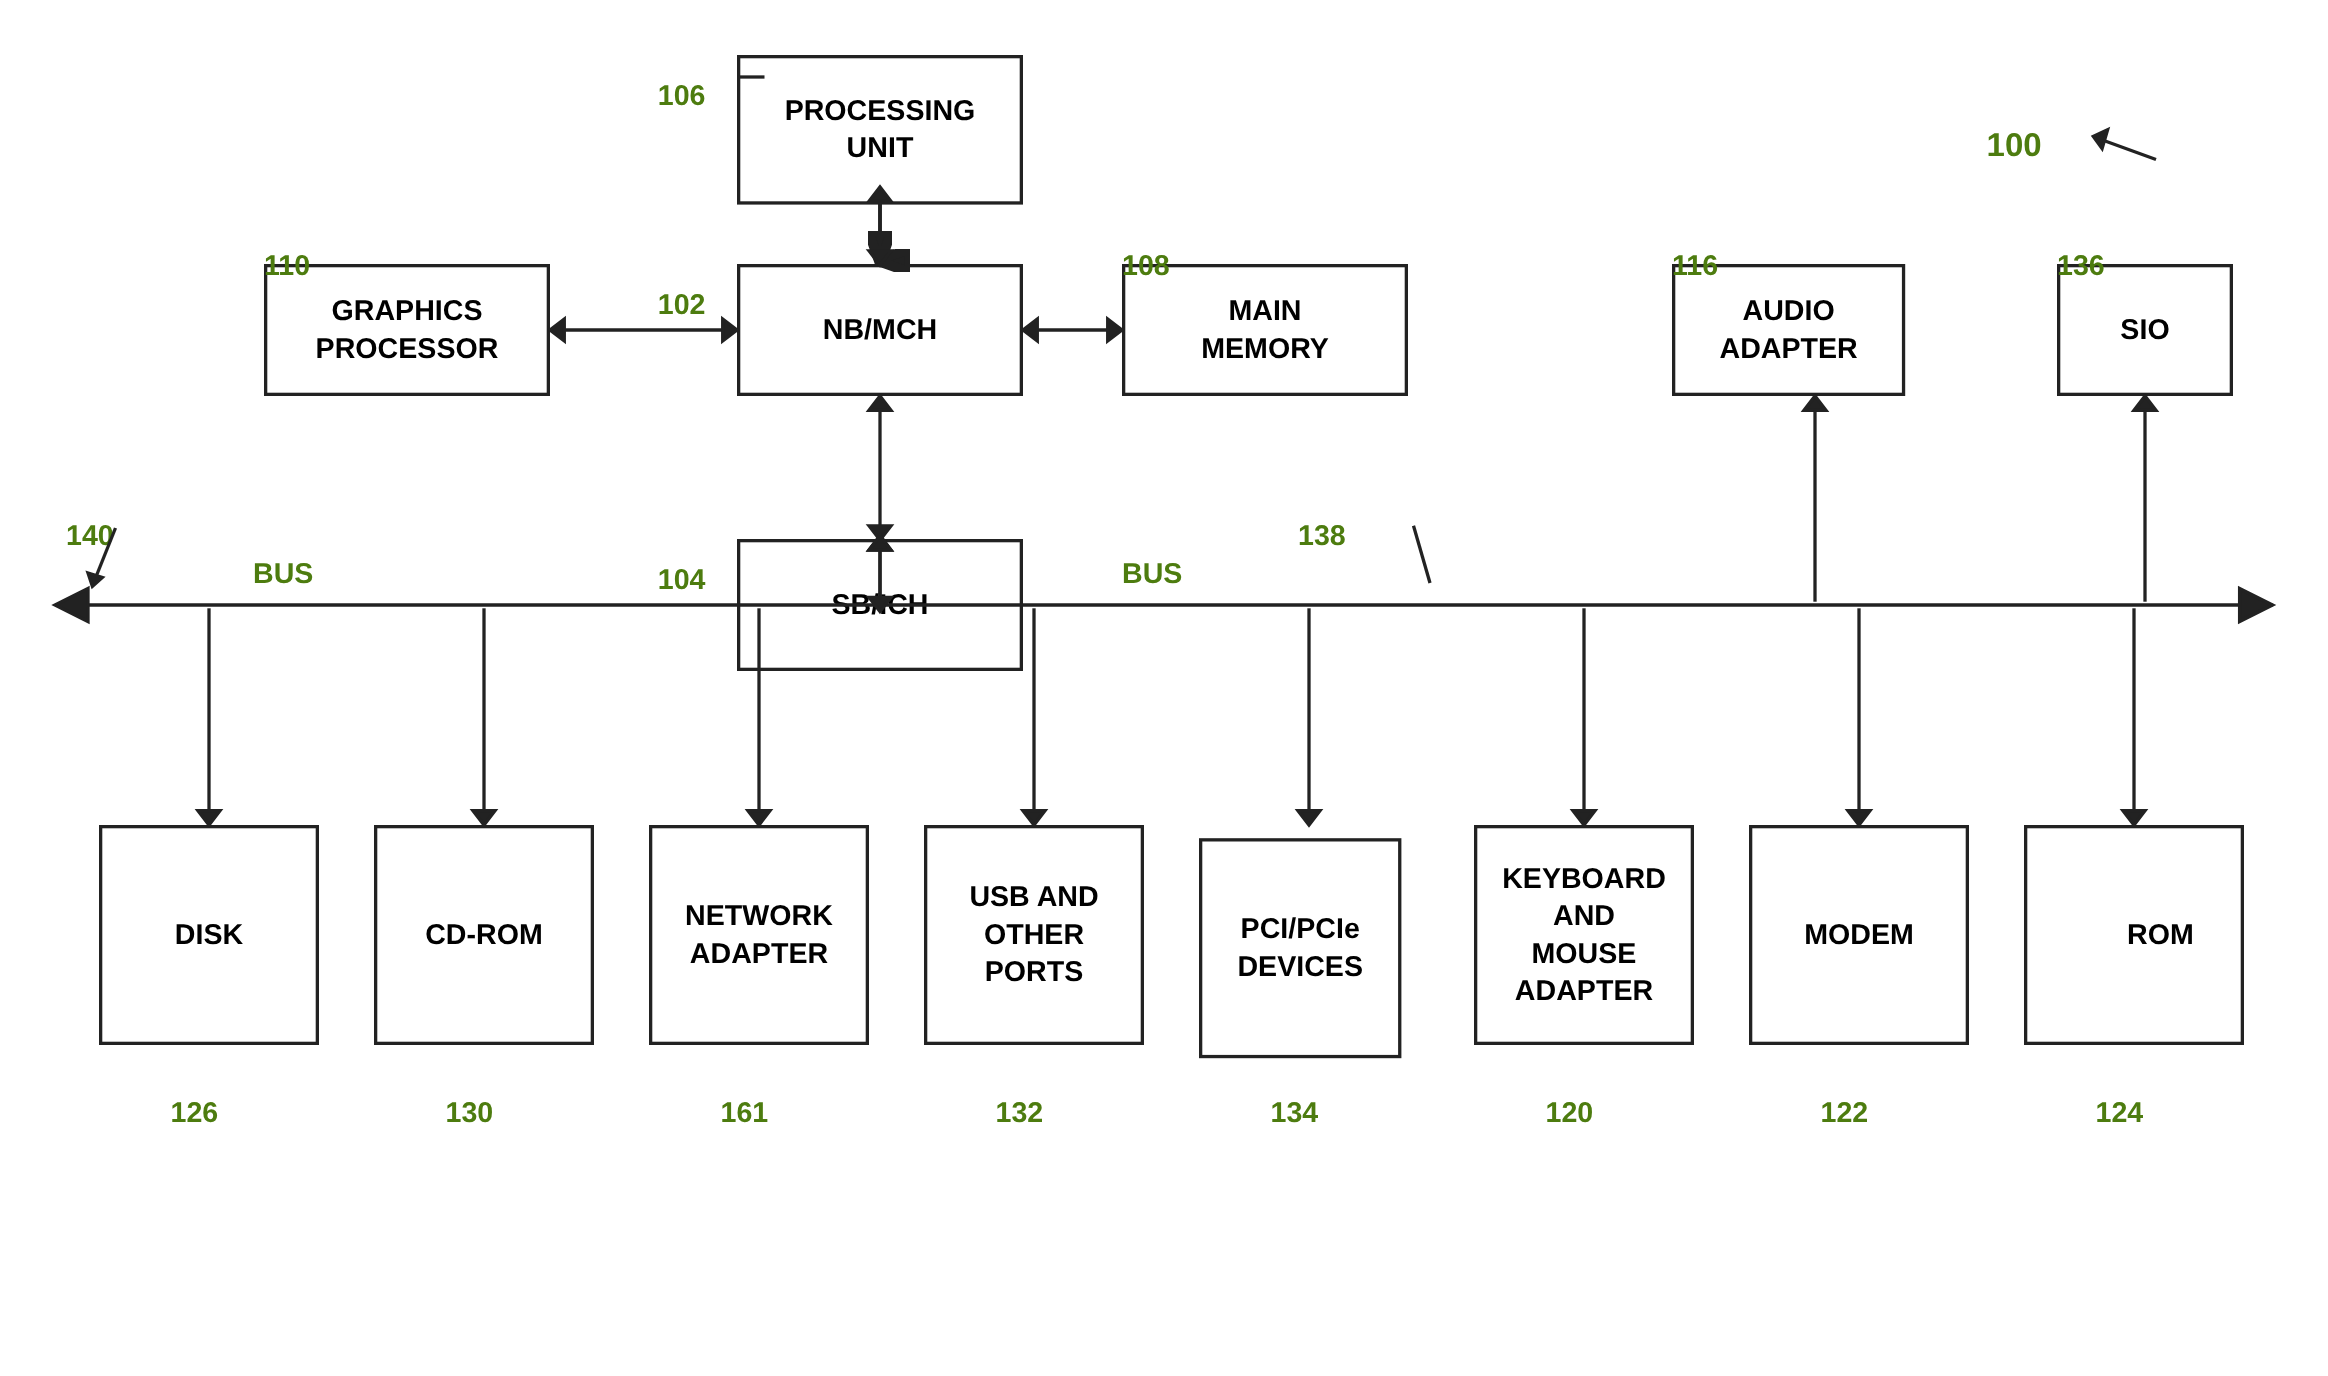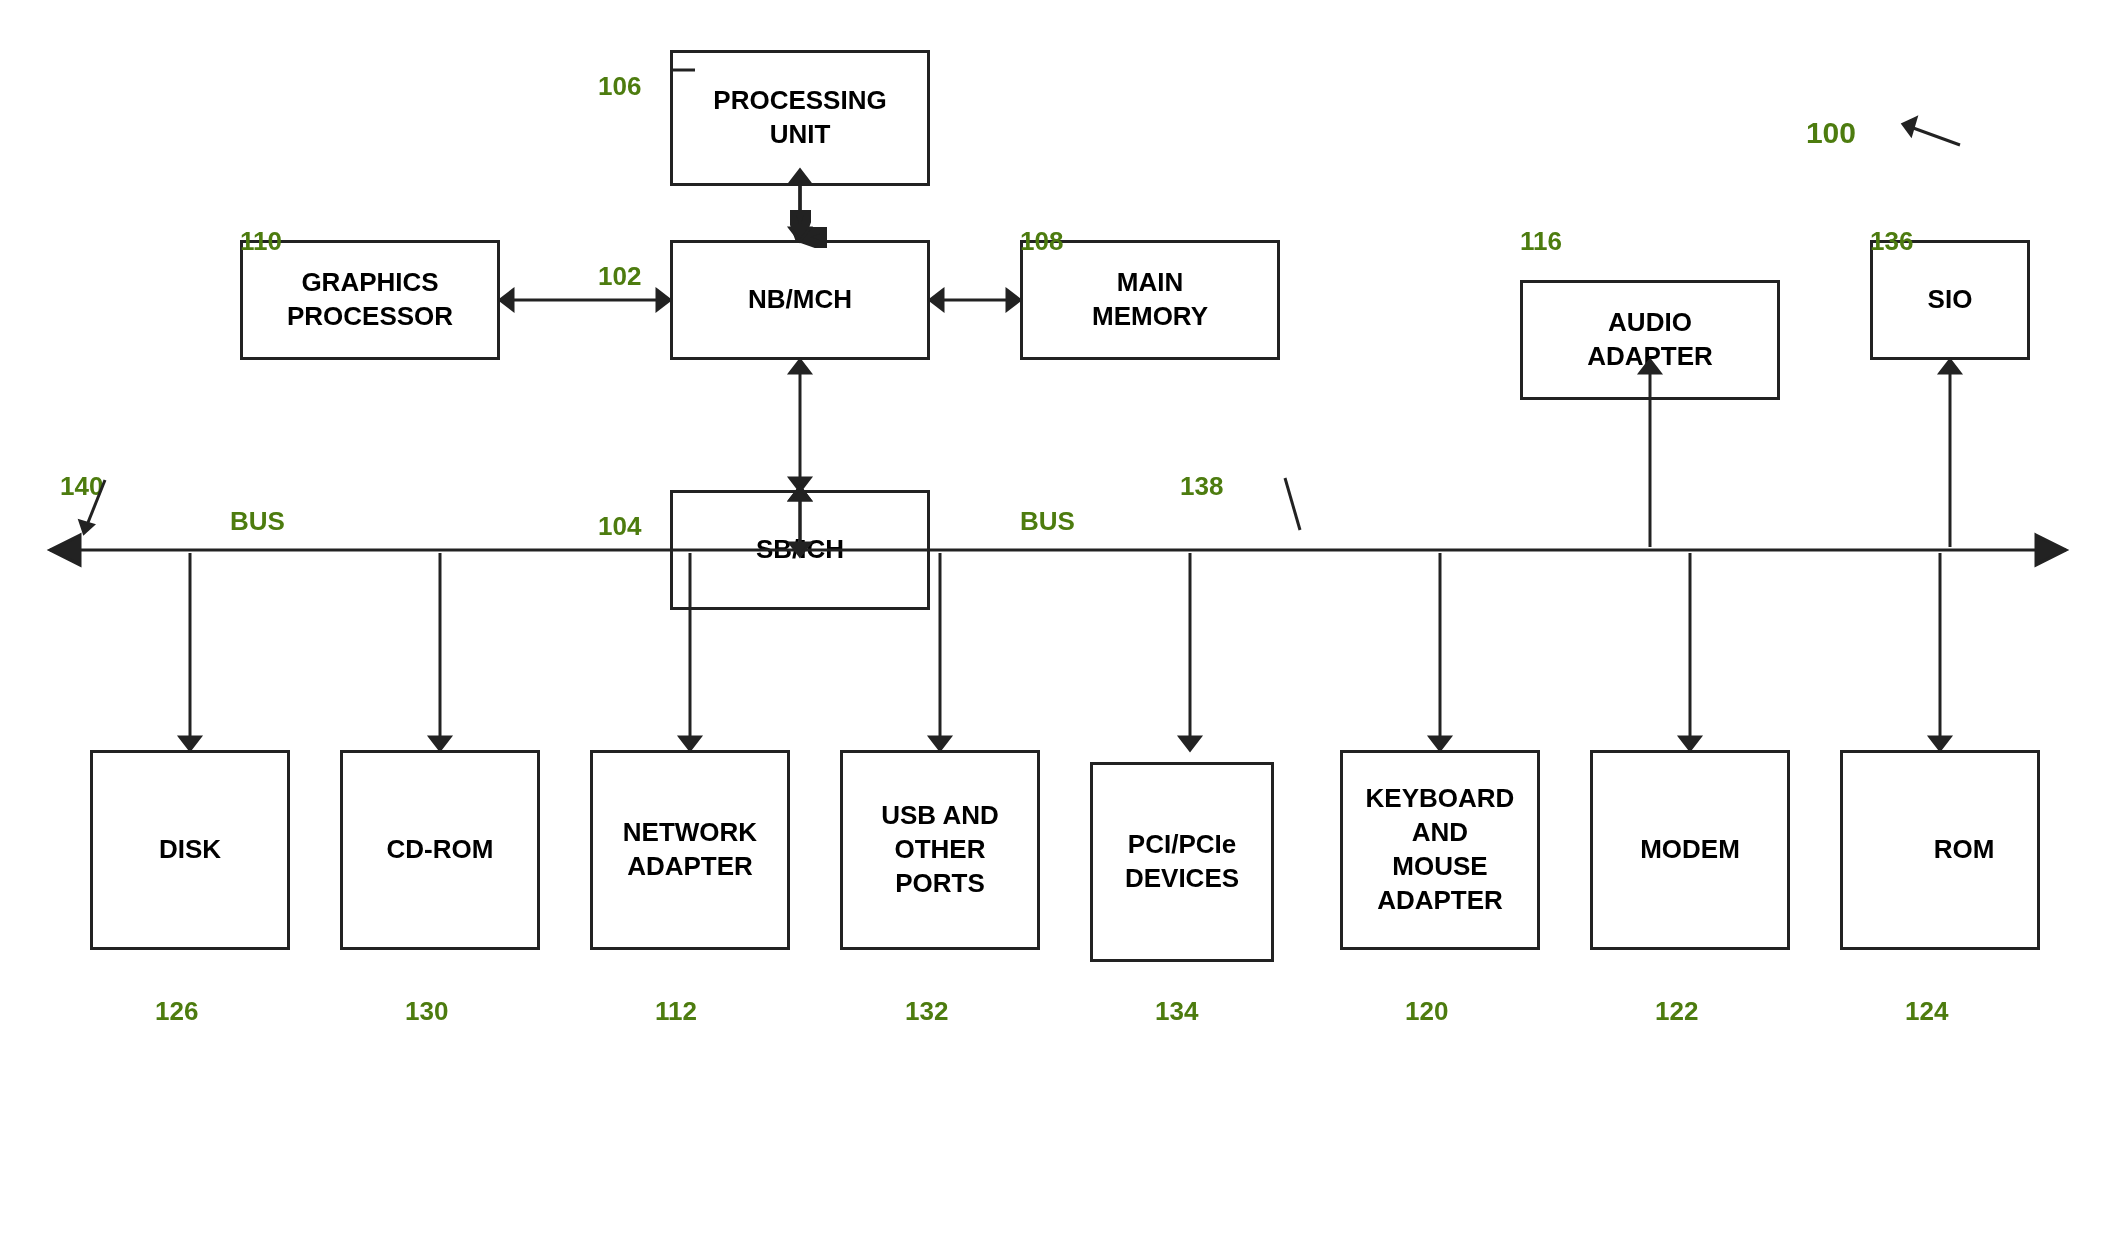--- a/index.html
+++ b/index.html
@@ -72,21 +72,21 @@
   </div>
 
   <div class="box" style="left:240px; top:240px; width:260px; height:120px;">
     <span>GRAPHICS<br>PROCESSOR</span>
   </div>
 
   <div class="box" style="left:670px; top:490px; width:260px; height:120px;">
     <span>SB/ICH</span>
   </div>
 
-  <div class="box" style="left:1520px; top:240px; width:260px; height:120px;margin-top:40px;">
+  <div class="box" style="left:1520px; top:240px; width:212px; height:120px;">
     <span>AUDIO<br>ADAPTER</span>
   </div>
 
   <div class="box" style="left:1870px; top:240px; width:160px; height:120px;">
     <span>SIO</span>
   </div>
 
   <div class="box" style="left:90px; top:750px; width:200px; height:200px;">
     <span>DISK</span>
   </div>
@@ -136,21 +136,21 @@
   <div class="label" style="left:1870px; top:210px;">136</div>
 
   <div class="label" style="left:230px; top:490px;">BUS</div>
   <div class="label" style="left:60px; top:455px;">140</div>
 
   <div class="label" style="left:1020px; top:490px;">BUS</div>
   <div class="label" style="left:1180px; top:455px;">138</div>
 
   <div class="label" style="left:155px; top:980px;">126</div>
   <div class="label" style="left:405px; top:980px;">130</div>
-  <div class="label" style="left:655px; top:980px;">112</div>
+  <div class="label" style="left:655px; top:980px;">161</div>
   <div class="label" style="left:905px; top:980px;text-align:right;">132</div>
   <div class="label" style="left:1155px; top:980px;">134</div>
   <div class="label" style="left:1405px; top:980px;">120</div>
   <div class="label" style="left:1655px; top:980px;">122</div>
   <div class="label" style="left:1905px; top:980px;">124</div>
 
   <svg class="arrows">
     <defs>
       <marker id="arrowhead" markerWidth="10" markerHeight="7" refX="9" refY="3.5" orient="auto">
         <polygon points="0 0, 10 3.5, 0 7" fill="#222"></polygon>

